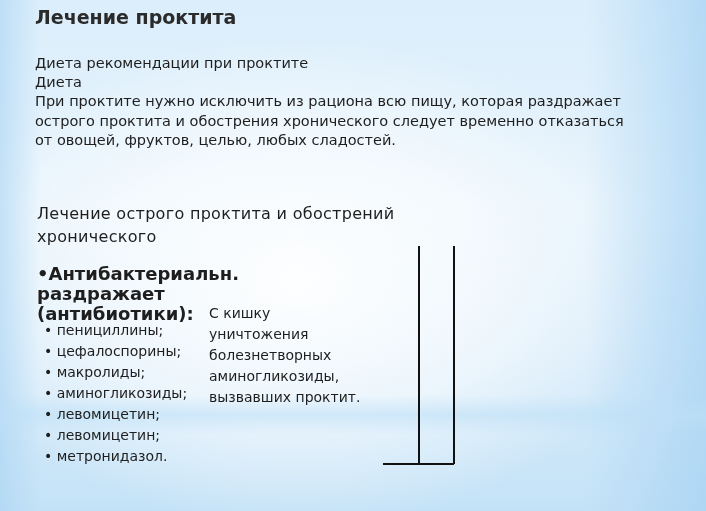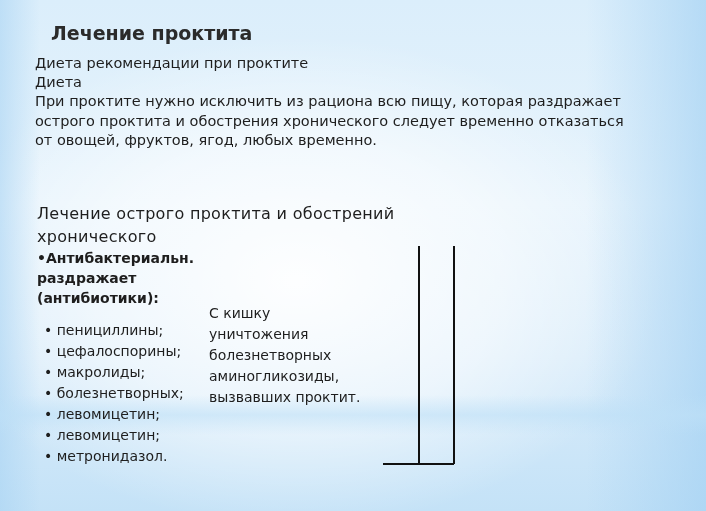--- a/index.html
+++ b/index.html
@@ -18,34 +18,34 @@
   .edge-left {
     position: absolute; top: 0; left: 0; width: 40px; height: 511px;
     background: linear-gradient(90deg, rgba(170,212,243,0.6) 0%, rgba(170,212,243,0) 100%);
   }
   .band {
     position: absolute; left: 0; top: 395px; width: 706px; height: 40px;
     background: linear-gradient(180deg, rgba(200,228,248,0) 0%, rgba(190,224,247,0.6) 50%, rgba(200,228,248,0) 100%);
   }
   .title {
     position: absolute; left: 35px; top: 6px;
-    font-size: 19px; font-weight: bold; color: #2b2b2b; margin: 16px;
+    font-size: 19px; font-weight: bold; color: #2b2b2b; margin: 0;
   }
   .intro {
     position: absolute; left: 35px; top: 54px; width: 660px;
     font-size: 14.5px; line-height: 19.2px;
   }
   .intro .line { white-space: nowrap; }
   .sec2-title {
     position: absolute; left: 37px; top: 202px; width: 420px;
     font-size: 16px; font-weight: normal; line-height: 23px; letter-spacing: 0.3px;
   }
   .drug-head {
-    position: absolute; left: 37px; top: 248px; width: 200px;
-    font-size: 14px; font-weight: bold; line-height: 20px;
+    position: absolute; left: 37px; top: 264px; width: 200px;
+    font-size: 18px; font-weight: bold; line-height: 20px;
   }
   .drug-list {
     position: absolute; left: 37px; top: 313px; margin: 7px; padding: 0; list-style: none;
     font-size: 14px; line-height: 21px;
   }
   .drug-list li::before { content: "• "; }
   .purpose {
     position: absolute; left: 209px; top: 303px; width: 200px;
     font-size: 14px; line-height: 21px;
   }
@@ -59,39 +59,39 @@
 <div class="edge-right"></div>
 <div class="band"></div>
 
 <h1 class="title">Лечение проктита</h1>
 
 <div class="intro">
   <div class="line">Диета рекомендации при проктите</div>
   <div class="line">Диета</div>
   <div class="line">При проктите нужно исключить из рациона всю пищу, которая раздражает</div>
   <div class="line">острого проктита и обострения хронического следует временно отказаться</div>
-  <div class="line">от овощей, фруктов, ягод, любых временно.</div>
+  <div class="line">от овощей, фруктов, целью, любых сладостей.</div>
 </div>
 
 <div class="sec2-title">
   <div>Лечение острого проктита и обострений</div>
   <div>хронического</div>
 </div>
 
 <div class="drug-head">
   <div>•Антибактериальн.</div>
   <div>раздражает</div>
   <div>(антибиотики):</div>
 </div>
 
 <ul class="drug-list">
   <li>пенициллины;</li>
   <li>цефалоспорины;</li>
   <li>макролиды;</li>
-  <li>болезнетворных;</li>
+  <li>аминогликозиды;</li>
   <li>левомицетин;</li>
   <li>левомицетин;</li>
   <li>метронидазол.</li>
 </ul>
 
 <div class="purpose">
   <div>С кишку</div>
   <div>уничтожения</div>
   <div>болезнетворных</div>
   <div>аминогликозиды,</div>

